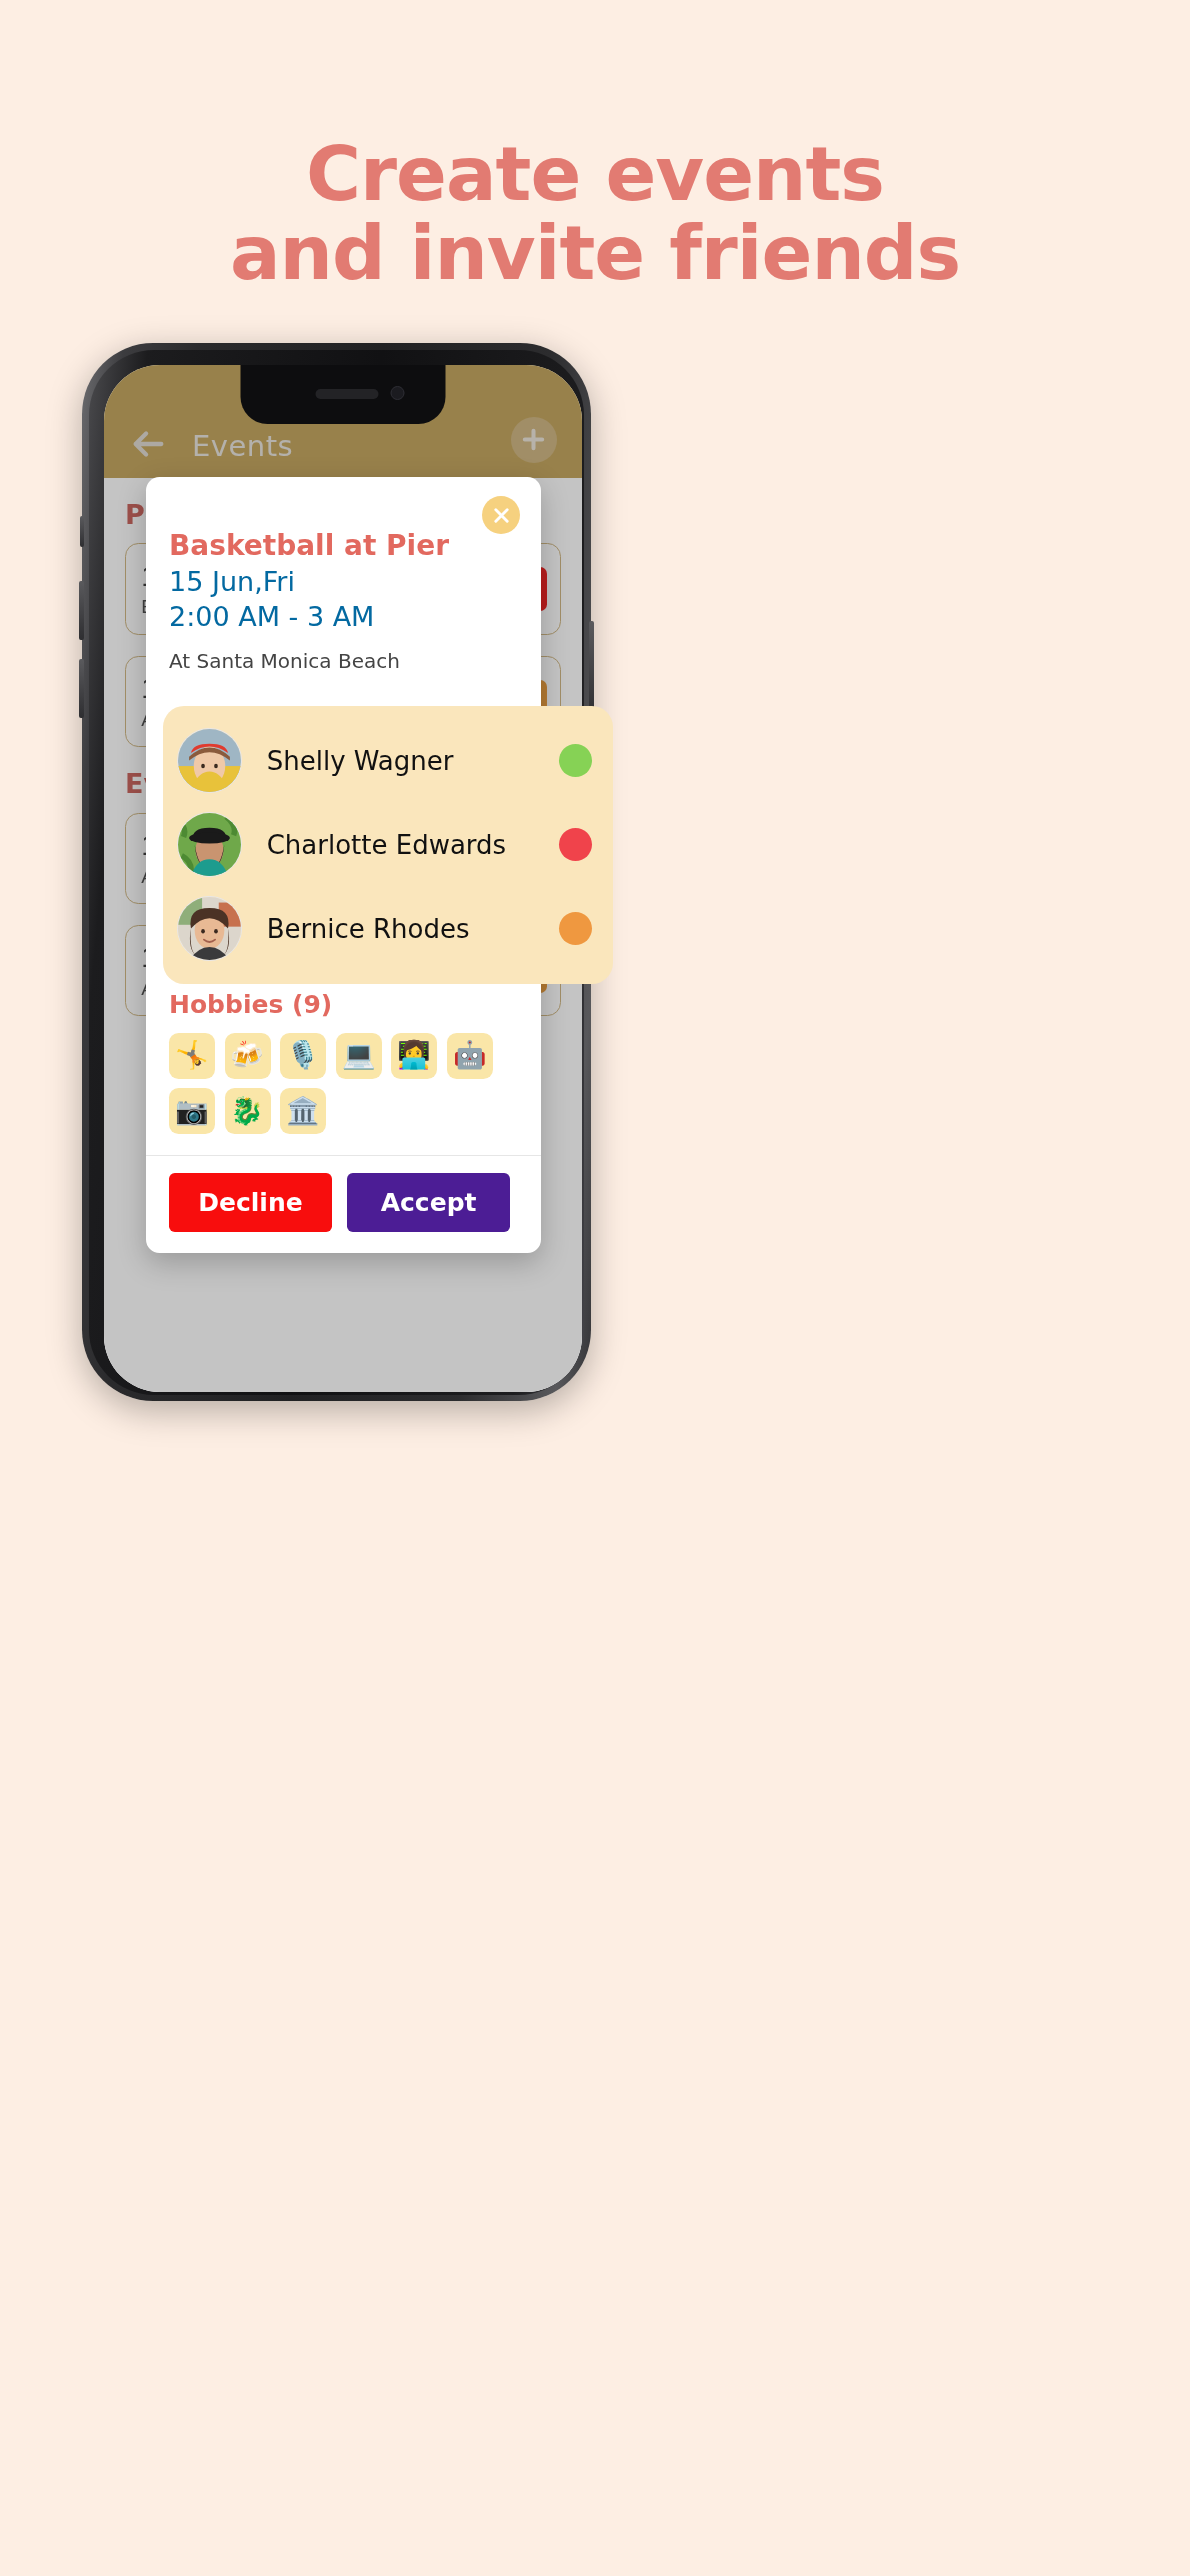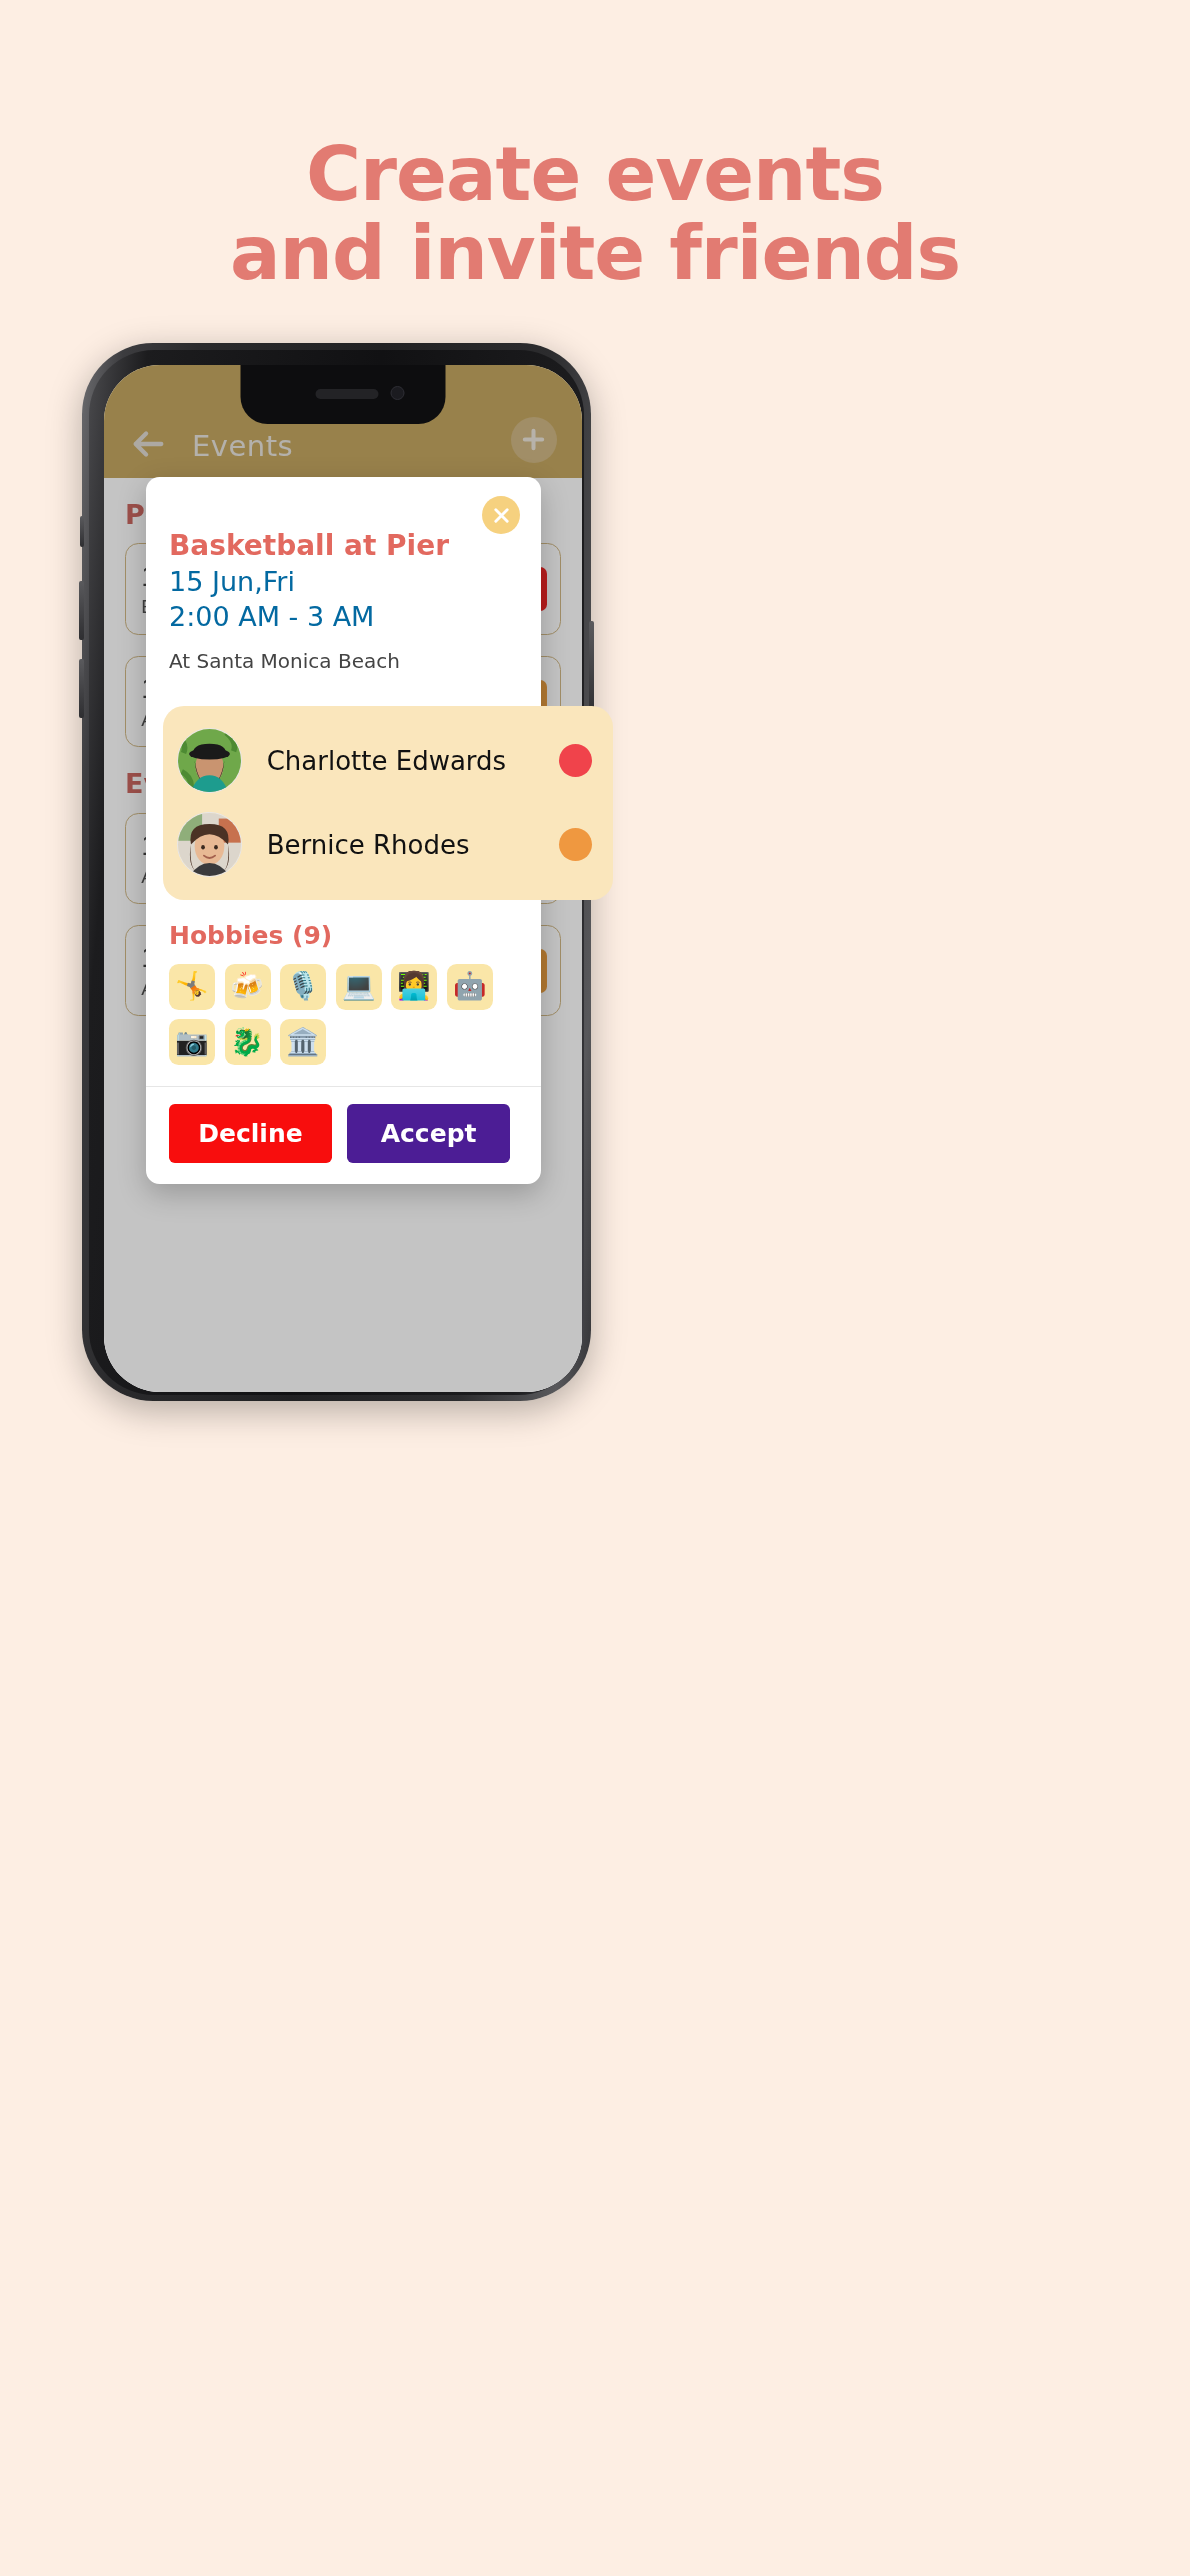--- a/index.html
+++ b/index.html
@@ -235,21 +235,21 @@
     font-family: "DejaVu Sans", sans-serif;
     white-space: nowrap;
   }
   .status-dot {
     margin-left: auto;
     width: 33px; height: 33px;
     border-radius: 50%;
     flex: 0 0 auto;
   }
 
-  .hobbies-wrap { padding-top: 21px; padding-bottom: 3.8px; }
+  .hobbies-wrap { padding-top: 6px; padding-bottom: 3.8px; }
   .hob-title {
     color: #e2695f;
     font-weight: 700;
     font-size: 25px;
     margin-bottom: 13.4px;
     font-family: "DejaVu Sans", sans-serif;
   }
   .hob-grid {
     display: flex;
     flex-wrap: wrap;
@@ -367,20 +367,37 @@
     </svg>
   </div>
 
   <div class="evt-title">Basketball at Pier</div>
   <div class="evt-date">15 Jun,Fri</div>
   <div class="evt-time">2:00 AM - 3 AM</div>
   <div class="evt-place">At Santa Monica Beach</div>
 
   <div class="attendees">
 
+    <div class="att-row">
+      <div class="avatar">
+        <svg class="ph" viewBox="0 0 68 68" preserveAspectRatio="xMidYMid slice">
+          <rect width="68" height="68" fill="#9fb6c4"></rect>
+          <rect y="40" width="68" height="28" fill="#e8c23a"></rect>
+          <ellipse cx="34" cy="40" rx="17" ry="21" fill="#f0c9a8"></ellipse>
+          <path d="M12 34 q22 -18 44 0 v-4 q-22 -20 -44 0 z" fill="#8b5a3c"></path>
+          <path d="M14 26 q20 -14 40 0 q-2 -10 -20 -10 q-18 0 -20 10 z" fill="#e03b2f"></path>
+          <ellipse cx="27" cy="40" rx="2" ry="2.4" fill="#3b2a20"></ellipse>
+          <ellipse cx="41" cy="40" rx="2" ry="2.4" fill="#3b2a20"></ellipse>
+          <path d="M28 49 q6 5 12 0" stroke="#8a4236" stroke-width="2" fill="none" stroke-linecap="round"></path>
+          <path d="M15 62 q8 -16 19 -16 q11 0 19 16 z" fill="#e8c23a"></path>
+        </svg>
+      </div>
+      <div class="att-name">Shelly Wagner</div>
+      <div class="status-dot" style="background:#86d255"></div>
+    </div>
 
     <div class="att-row">
       <div class="avatar">
         <svg class="ph" viewBox="0 0 68 68" preserveAspectRatio="xMidYMid slice">
           <rect width="68" height="68" fill="#6fa84a"></rect>
           <path d="M0 8 q10 8 6 18 M52 4 q12 10 8 20 M4 46 q12 6 10 20" stroke="#4d8a33" stroke-width="6" fill="none"></path>
           <ellipse cx="34" cy="40" rx="15" ry="19" fill="#c99470"></ellipse>
           <path d="M16 30 q18 -16 36 0 q2 -14 -18 -14 q-20 0 -18 14 z" fill="#1a1a1a"></path>
           <ellipse cx="34" cy="27" rx="22" ry="6" fill="#1a1a1a"></ellipse>
           <path d="M18 34 q4 26 16 28 q-14 -4 -16 -28z" fill="#141414"></path>

